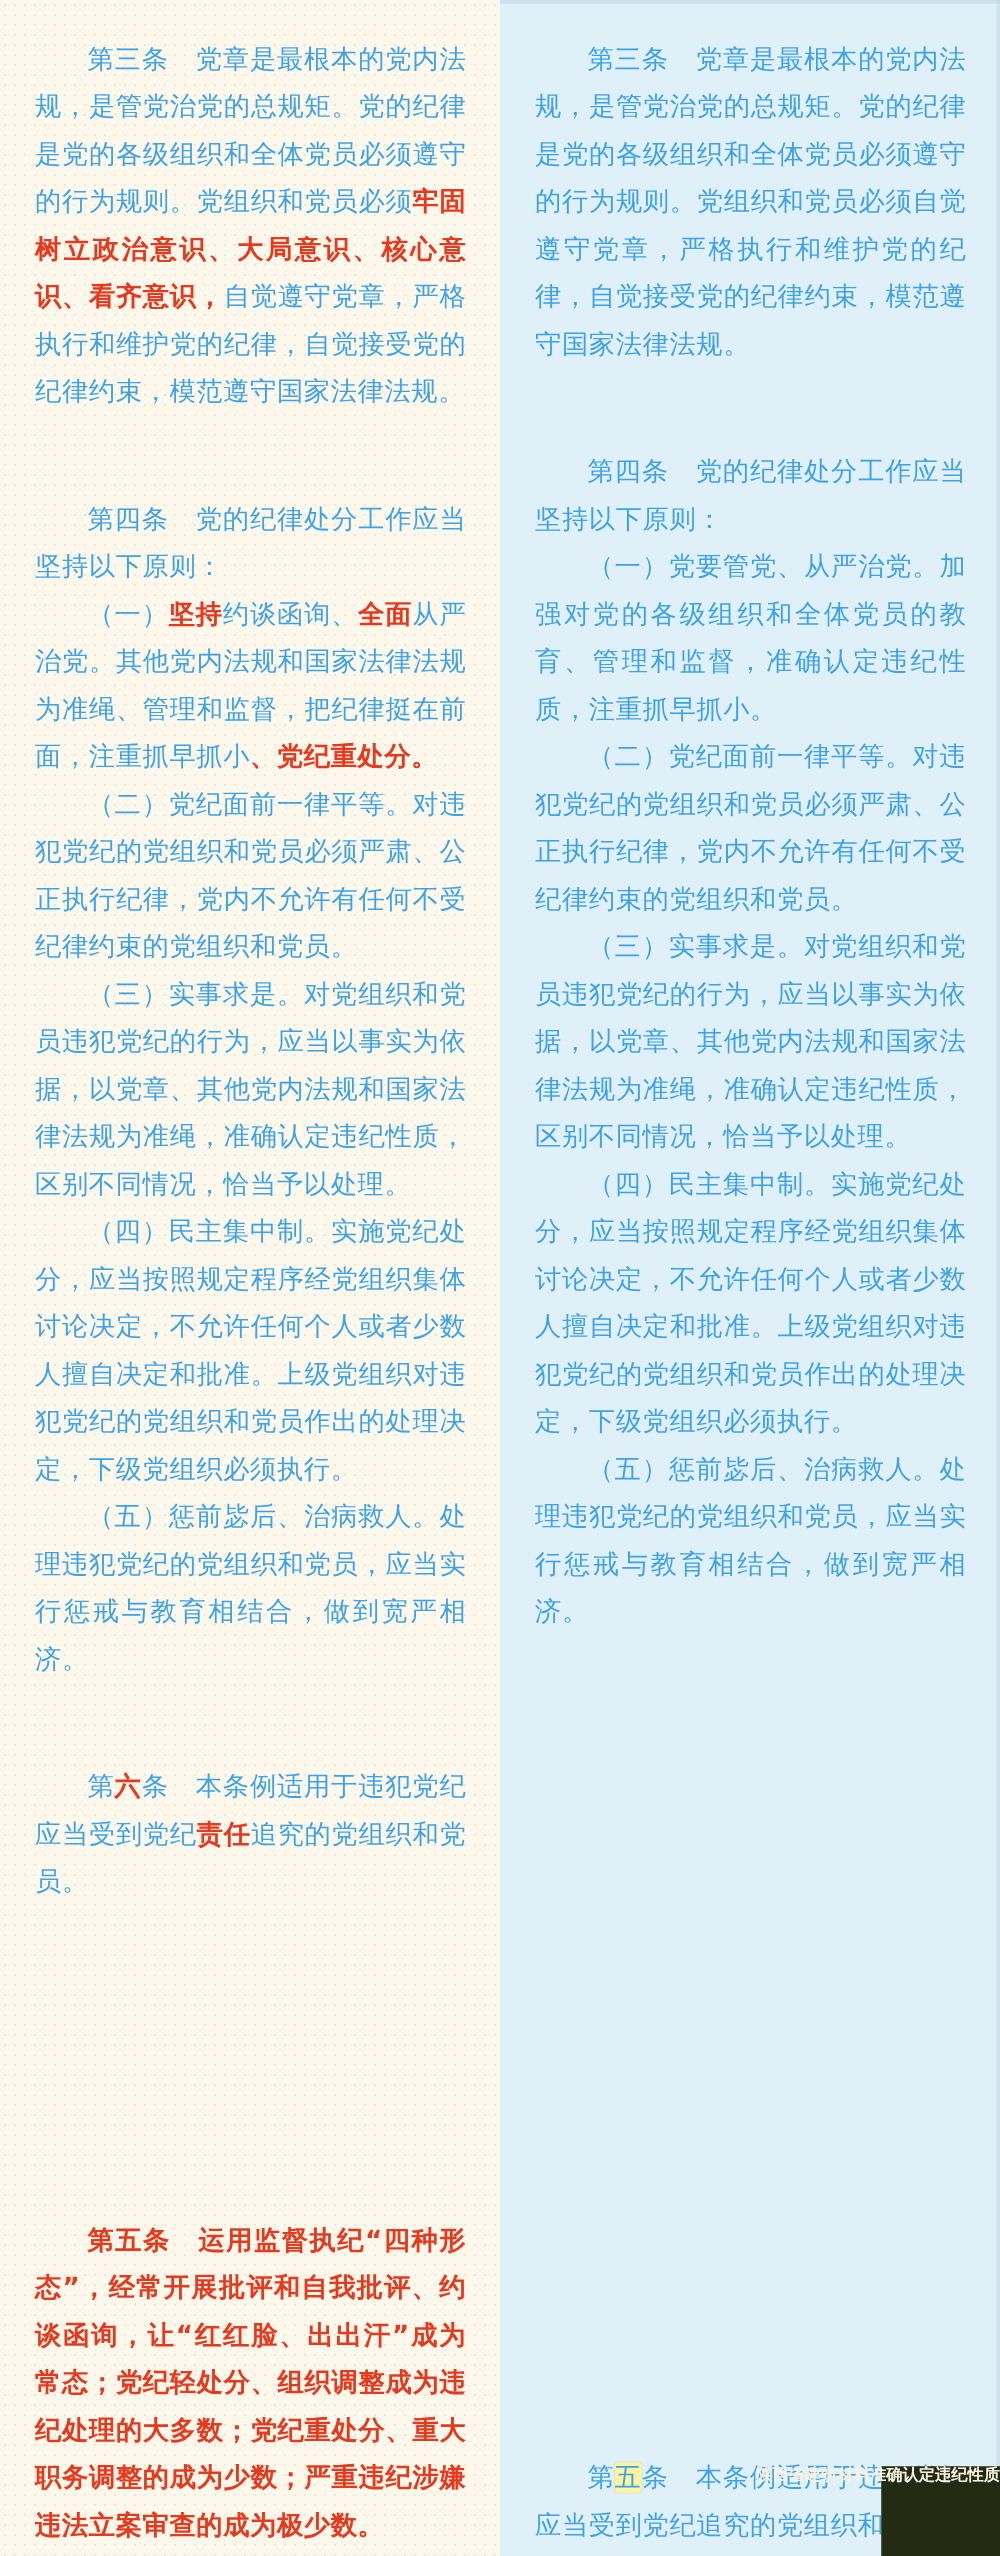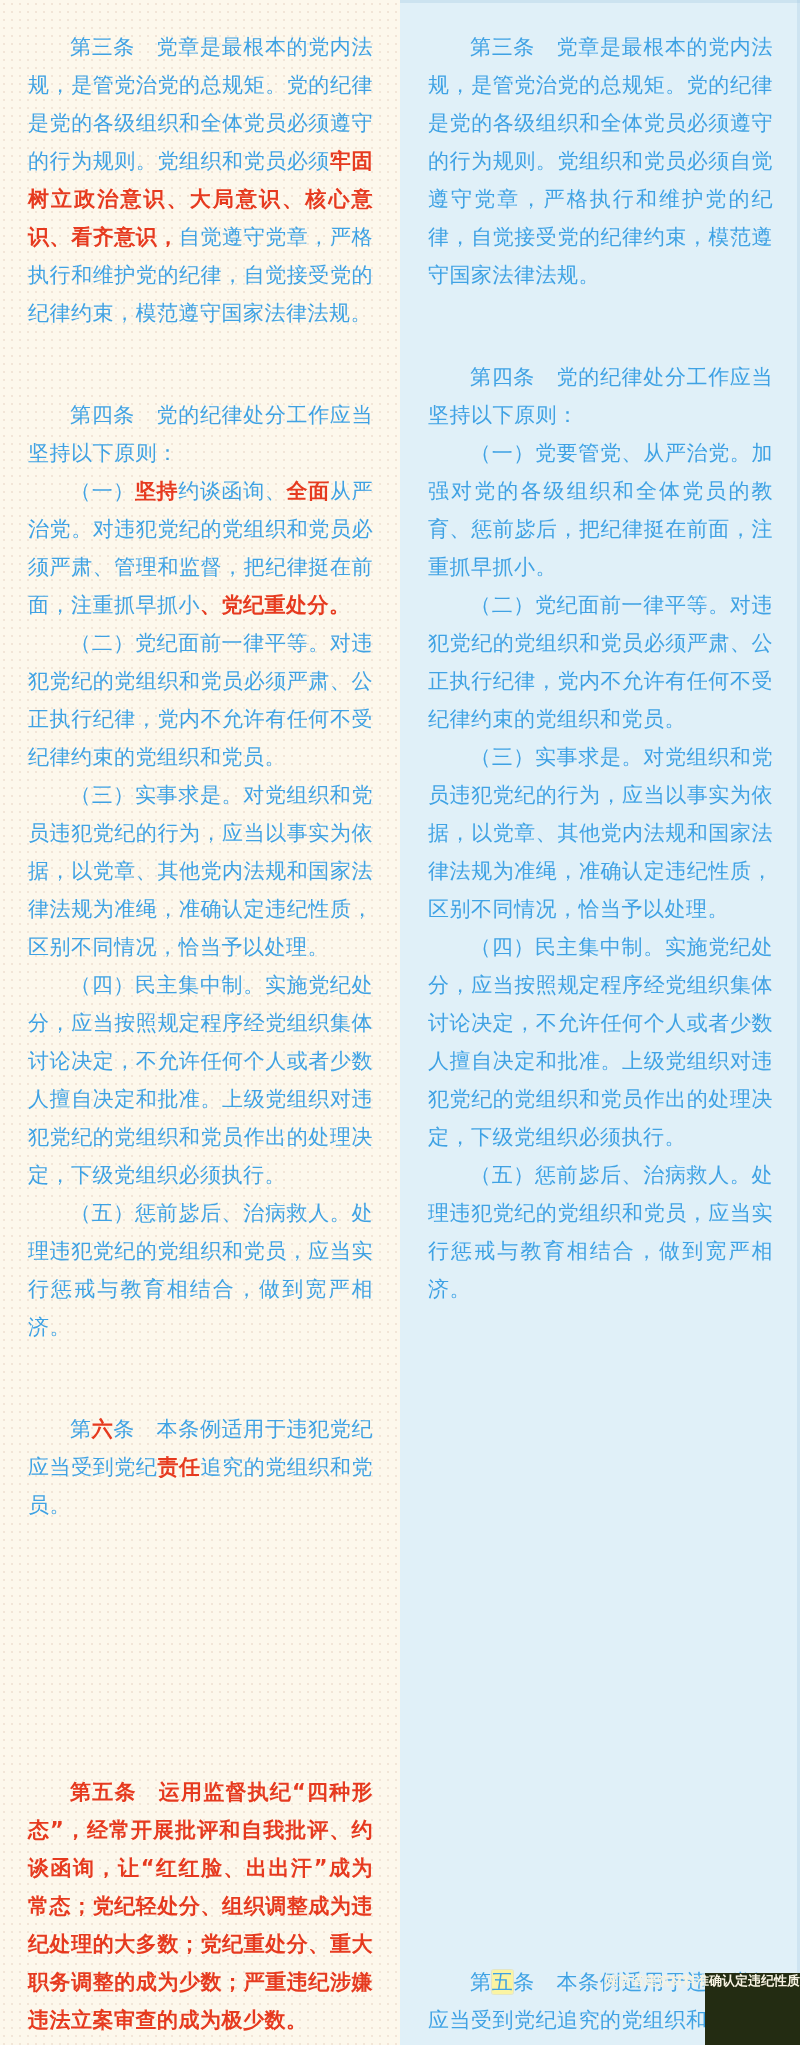--- a/index.html
+++ b/index.html
@@ -77,40 +77,40 @@
 </head>
 <body>
 
 <div class="page">
   <div class="column column-left" id="col-left">
       <div class="article">
         <p class="para"><span class="run blue">第三条　党章是最根本的党内法规，是管党治党的总规矩。党的纪律是党的各级组织和全体党员必须遵守的行为规则。党组织和党员必须</span><span class="run red-bold">牢固树立政治意识、大局意识、核心意识、看齐意识，</span><span class="run blue">自觉遵守党章，严格执行和维护党的纪律，自觉接受党的纪律约束，模范遵守国家法律法规。</span></p>
       </div>
       <div class="article">
         <p class="para"><span class="run blue">第四条　党的纪律处分工作应当坚持以下原则：</span></p>
-        <p class="para"><span class="run blue">（一）</span><span class="run red-bold">坚持</span><span class="run blue">约谈函询、</span><span class="run red-bold">全面</span><span class="run blue">从严治党。对违犯党纪的党组织和党员必须严肃、管理和监督，把纪律挺在前面，注重抓早抓小</span><span class="run red-bold">、党纪重处分。</span></p>
+        <p class="para"><span class="run blue">（一）</span><span class="run red-bold">坚持</span><span class="run blue">约谈函询、</span><span class="run red-bold">全面</span><span class="run blue">从严治党。其他党内法规和国家法律法规为准绳、管理和监督，把纪律挺在前面，注重抓早抓小</span><span class="run red-bold">、党纪重处分。</span></p>
         <p class="para"><span class="run blue">（二）党纪面前一律平等。对违犯党纪的党组织和党员必须严肃、公正执行纪律，党内不允许有任何不受纪律约束的党组织和党员。</span></p>
         <p class="para"><span class="run blue">（三）实事求是。对党组织和党员违犯党纪的行为，应当以事实为依据，以党章、其他党内法规和国家法律法规为准绳，准确认定违纪性质，区别不同情况，恰当予以处理。</span></p>
         <p class="para"><span class="run blue">（四）民主集中制。实施党纪处分，应当按照规定程序经党组织集体讨论决定，不允许任何个人或者少数人擅自决定和批准。上级党组织对违犯党纪的党组织和党员作出的处理决定，下级党组织必须执行。</span></p>
         <p class="para"><span class="run blue">（五）惩前毖后、治病救人。处理违犯党纪的党组织和党员，应当实行惩戒与教育相结合，做到宽严相济。</span></p>
       </div>
       <div class="article">
         <p class="para"><span class="run blue">第</span><span class="run red-bold">六</span><span class="run blue">条　本条例适用于违犯党纪应当受到党纪</span><span class="run red-bold">责任</span><span class="run blue">追究的党组织和党员。</span></p>
       </div>
       <div class="article">
         <p class="para"><span class="run red-bold">第五条　运用监督执纪“四种形态”，经常开展批评和自我批评、约谈函询，让“红红脸、出出汗”成为常态；党纪轻处分、组织调整成为违纪处理的大多数；党纪重处分、重大职务调整的成为少数；严重违纪涉嫌违法立案审查的成为极少数。</span></p>
       </div>
     </div>
   <div class="column column-right" id="col-right">
       <div class="article">
         <p class="para"><span class="run blue">第三条　党章是最根本的党内法规，是管党治党的总规矩。党的纪律是党的各级组织和全体党员必须遵守的行为规则。党组织和党员必须自觉遵守党章，严格执行和维护党的纪律，自觉接受党的纪律约束，模范遵守国家法律法规。</span></p>
       </div>
       <div class="article">
         <p class="para"><span class="run blue">第四条　党的纪律处分工作应当坚持以下原则：</span></p>
-        <p class="para"><span class="run blue">（一）党要管党、从严治党。加强对党的各级组织和全体党员的教育、惩前毖后，把纪律挺在前面，注重抓早抓小。</span></p>
+        <p class="para"><span class="run blue">（一）党要管党、从严治党。加强对党的各级组织和全体党员的教育、管理和监督，准确认定违纪性质，注重抓早抓小。</span></p>
         <p class="para"><span class="run blue">（二）党纪面前一律平等。对违犯党纪的党组织和党员必须严肃、公正执行纪律，党内不允许有任何不受纪律约束的党组织和党员。</span></p>
         <p class="para"><span class="run blue">（三）实事求是。对党组织和党员违犯党纪的行为，应当以事实为依据，以党章、其他党内法规和国家法律法规为准绳，准确认定违纪性质，区别不同情况，恰当予以处理。</span></p>
         <p class="para"><span class="run blue">（四）民主集中制。实施党纪处分，应当按照规定程序经党组织集体讨论决定，不允许任何个人或者少数人擅自决定和批准。上级党组织对违犯党纪的党组织和党员作出的处理决定，下级党组织必须执行。</span></p>
         <p class="para"><span class="run blue">（五）惩前毖后、治病救人。处理违犯党纪的党组织和党员，应当实行惩戒与教育相结合，做到宽严相济。</span></p>
       </div>
       <div class="article">
         <p class="para"><span class="run blue">第</span><span class="run highlight">五</span><span class="run blue">条　本条例适用于违犯党纪应当受到党纪追究的党组织和党员。</span></p>
       </div>
     </div>
   <div class="watermark">

